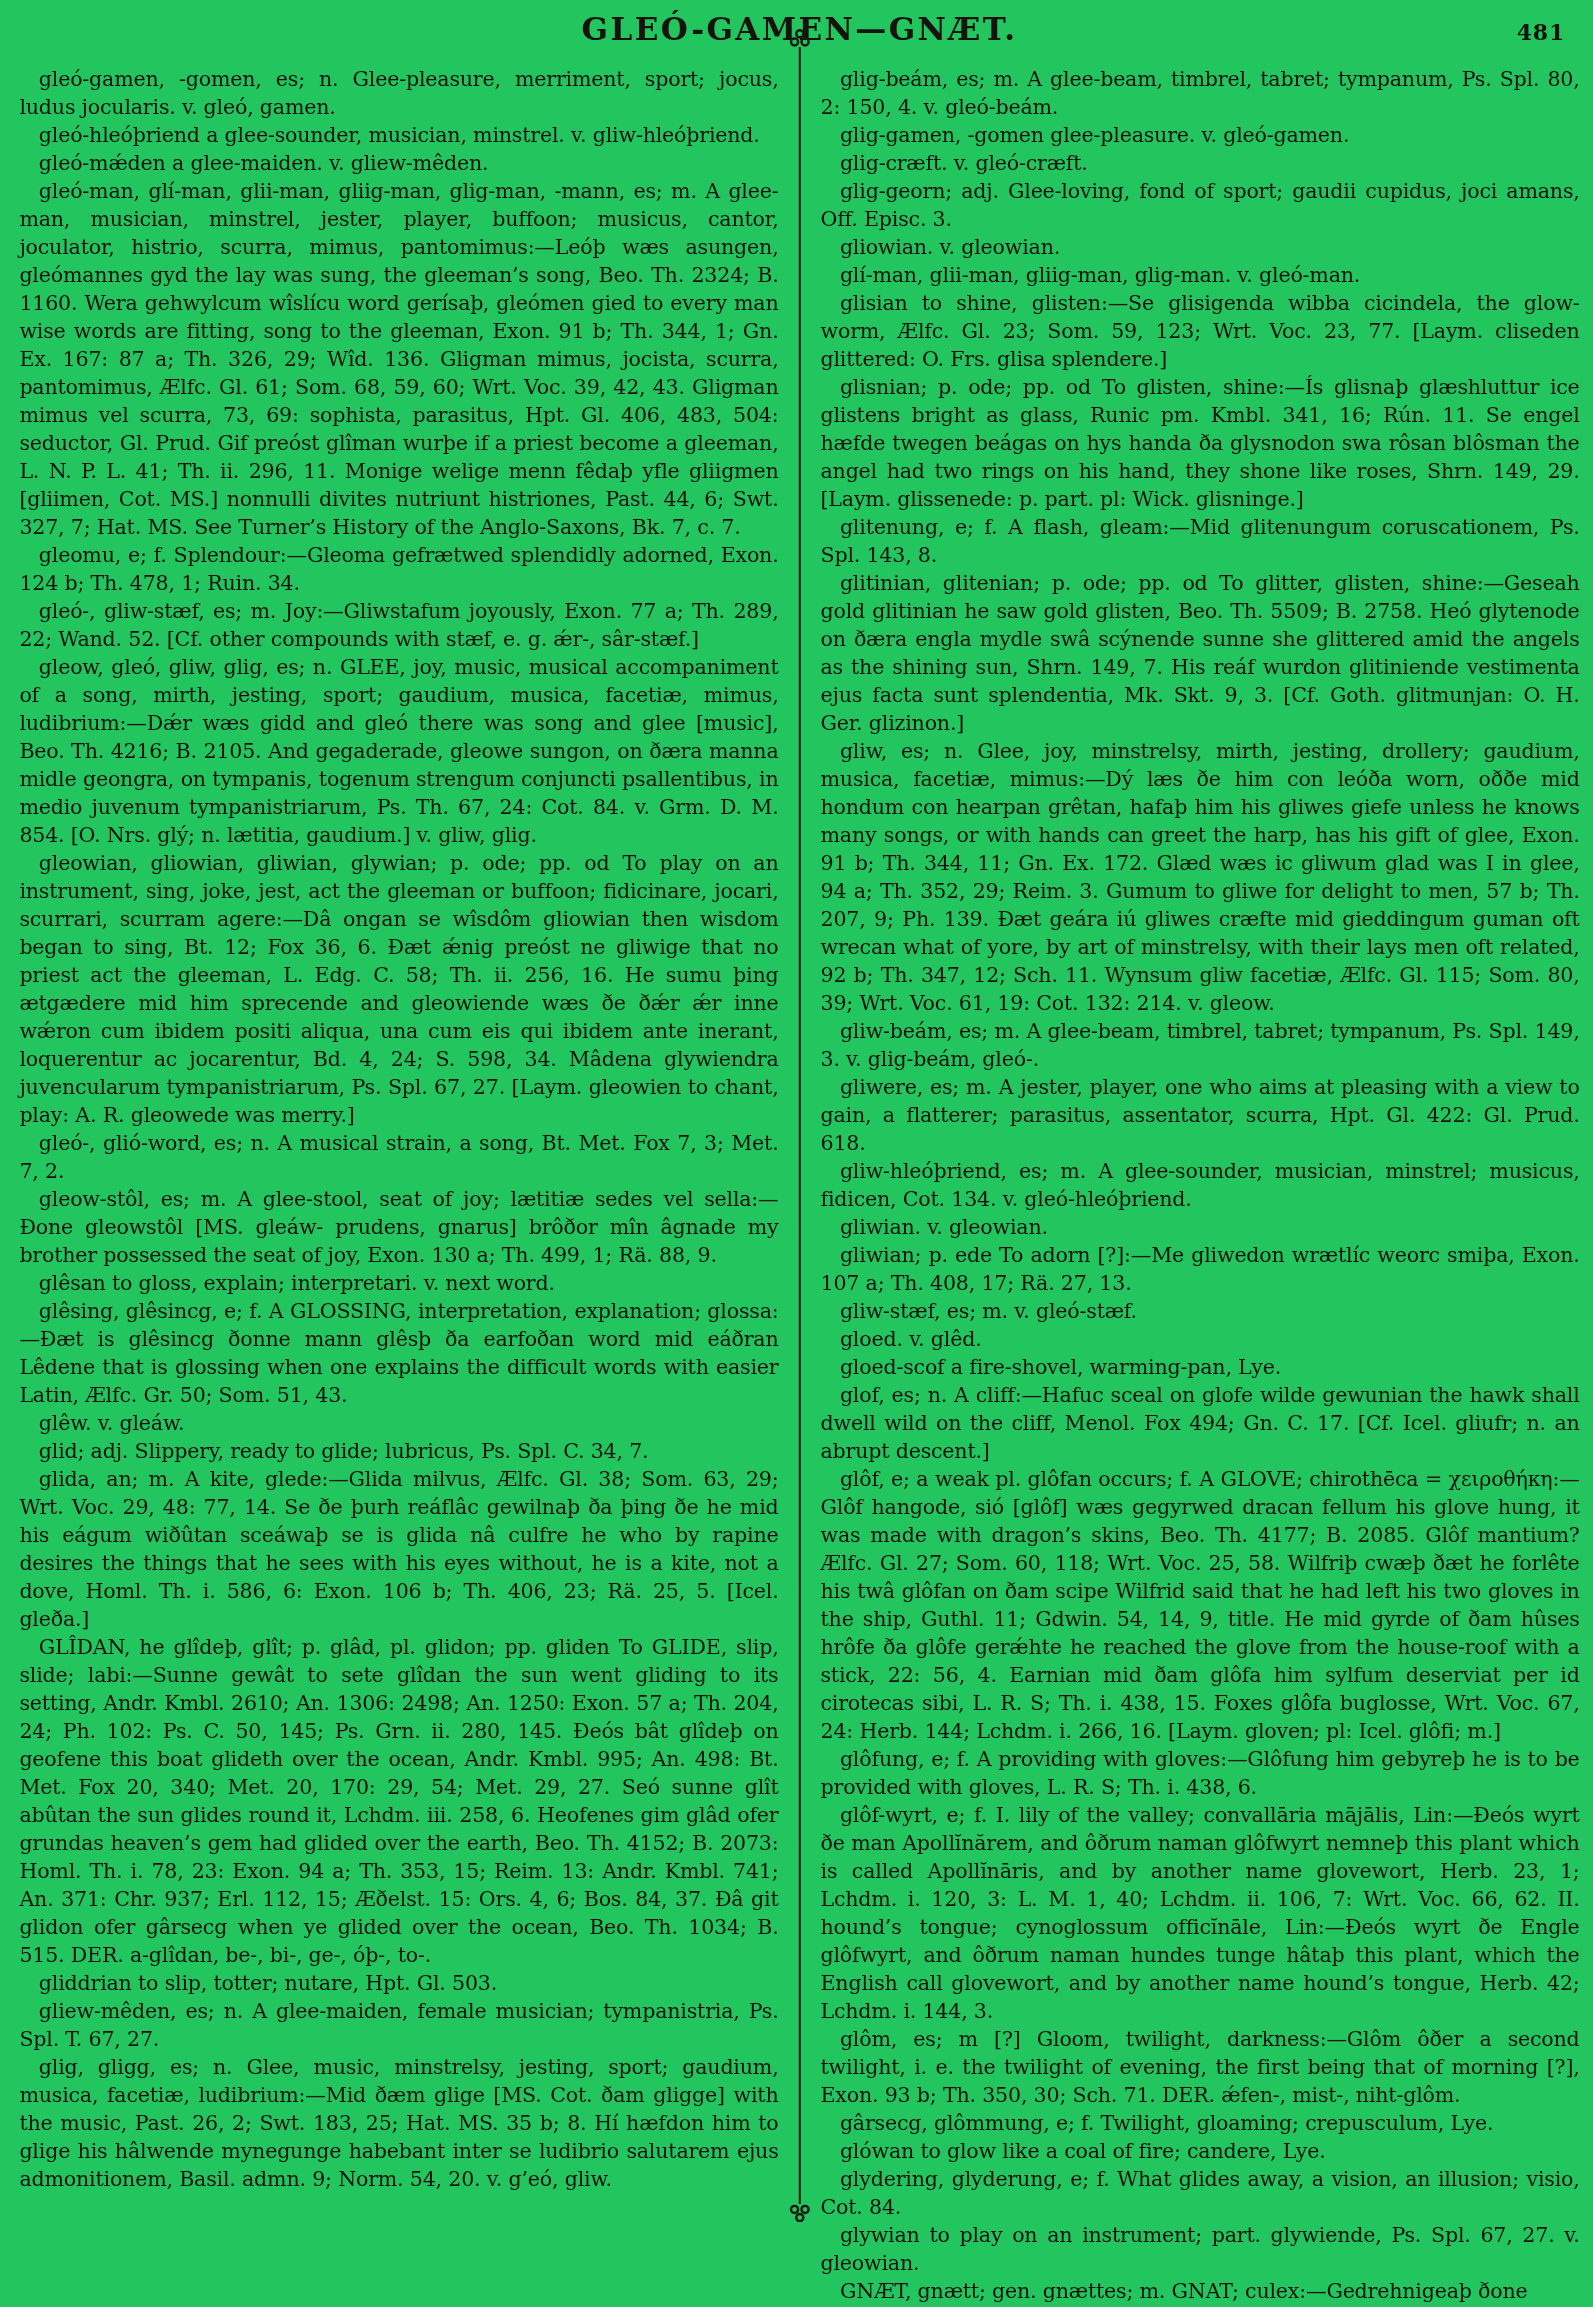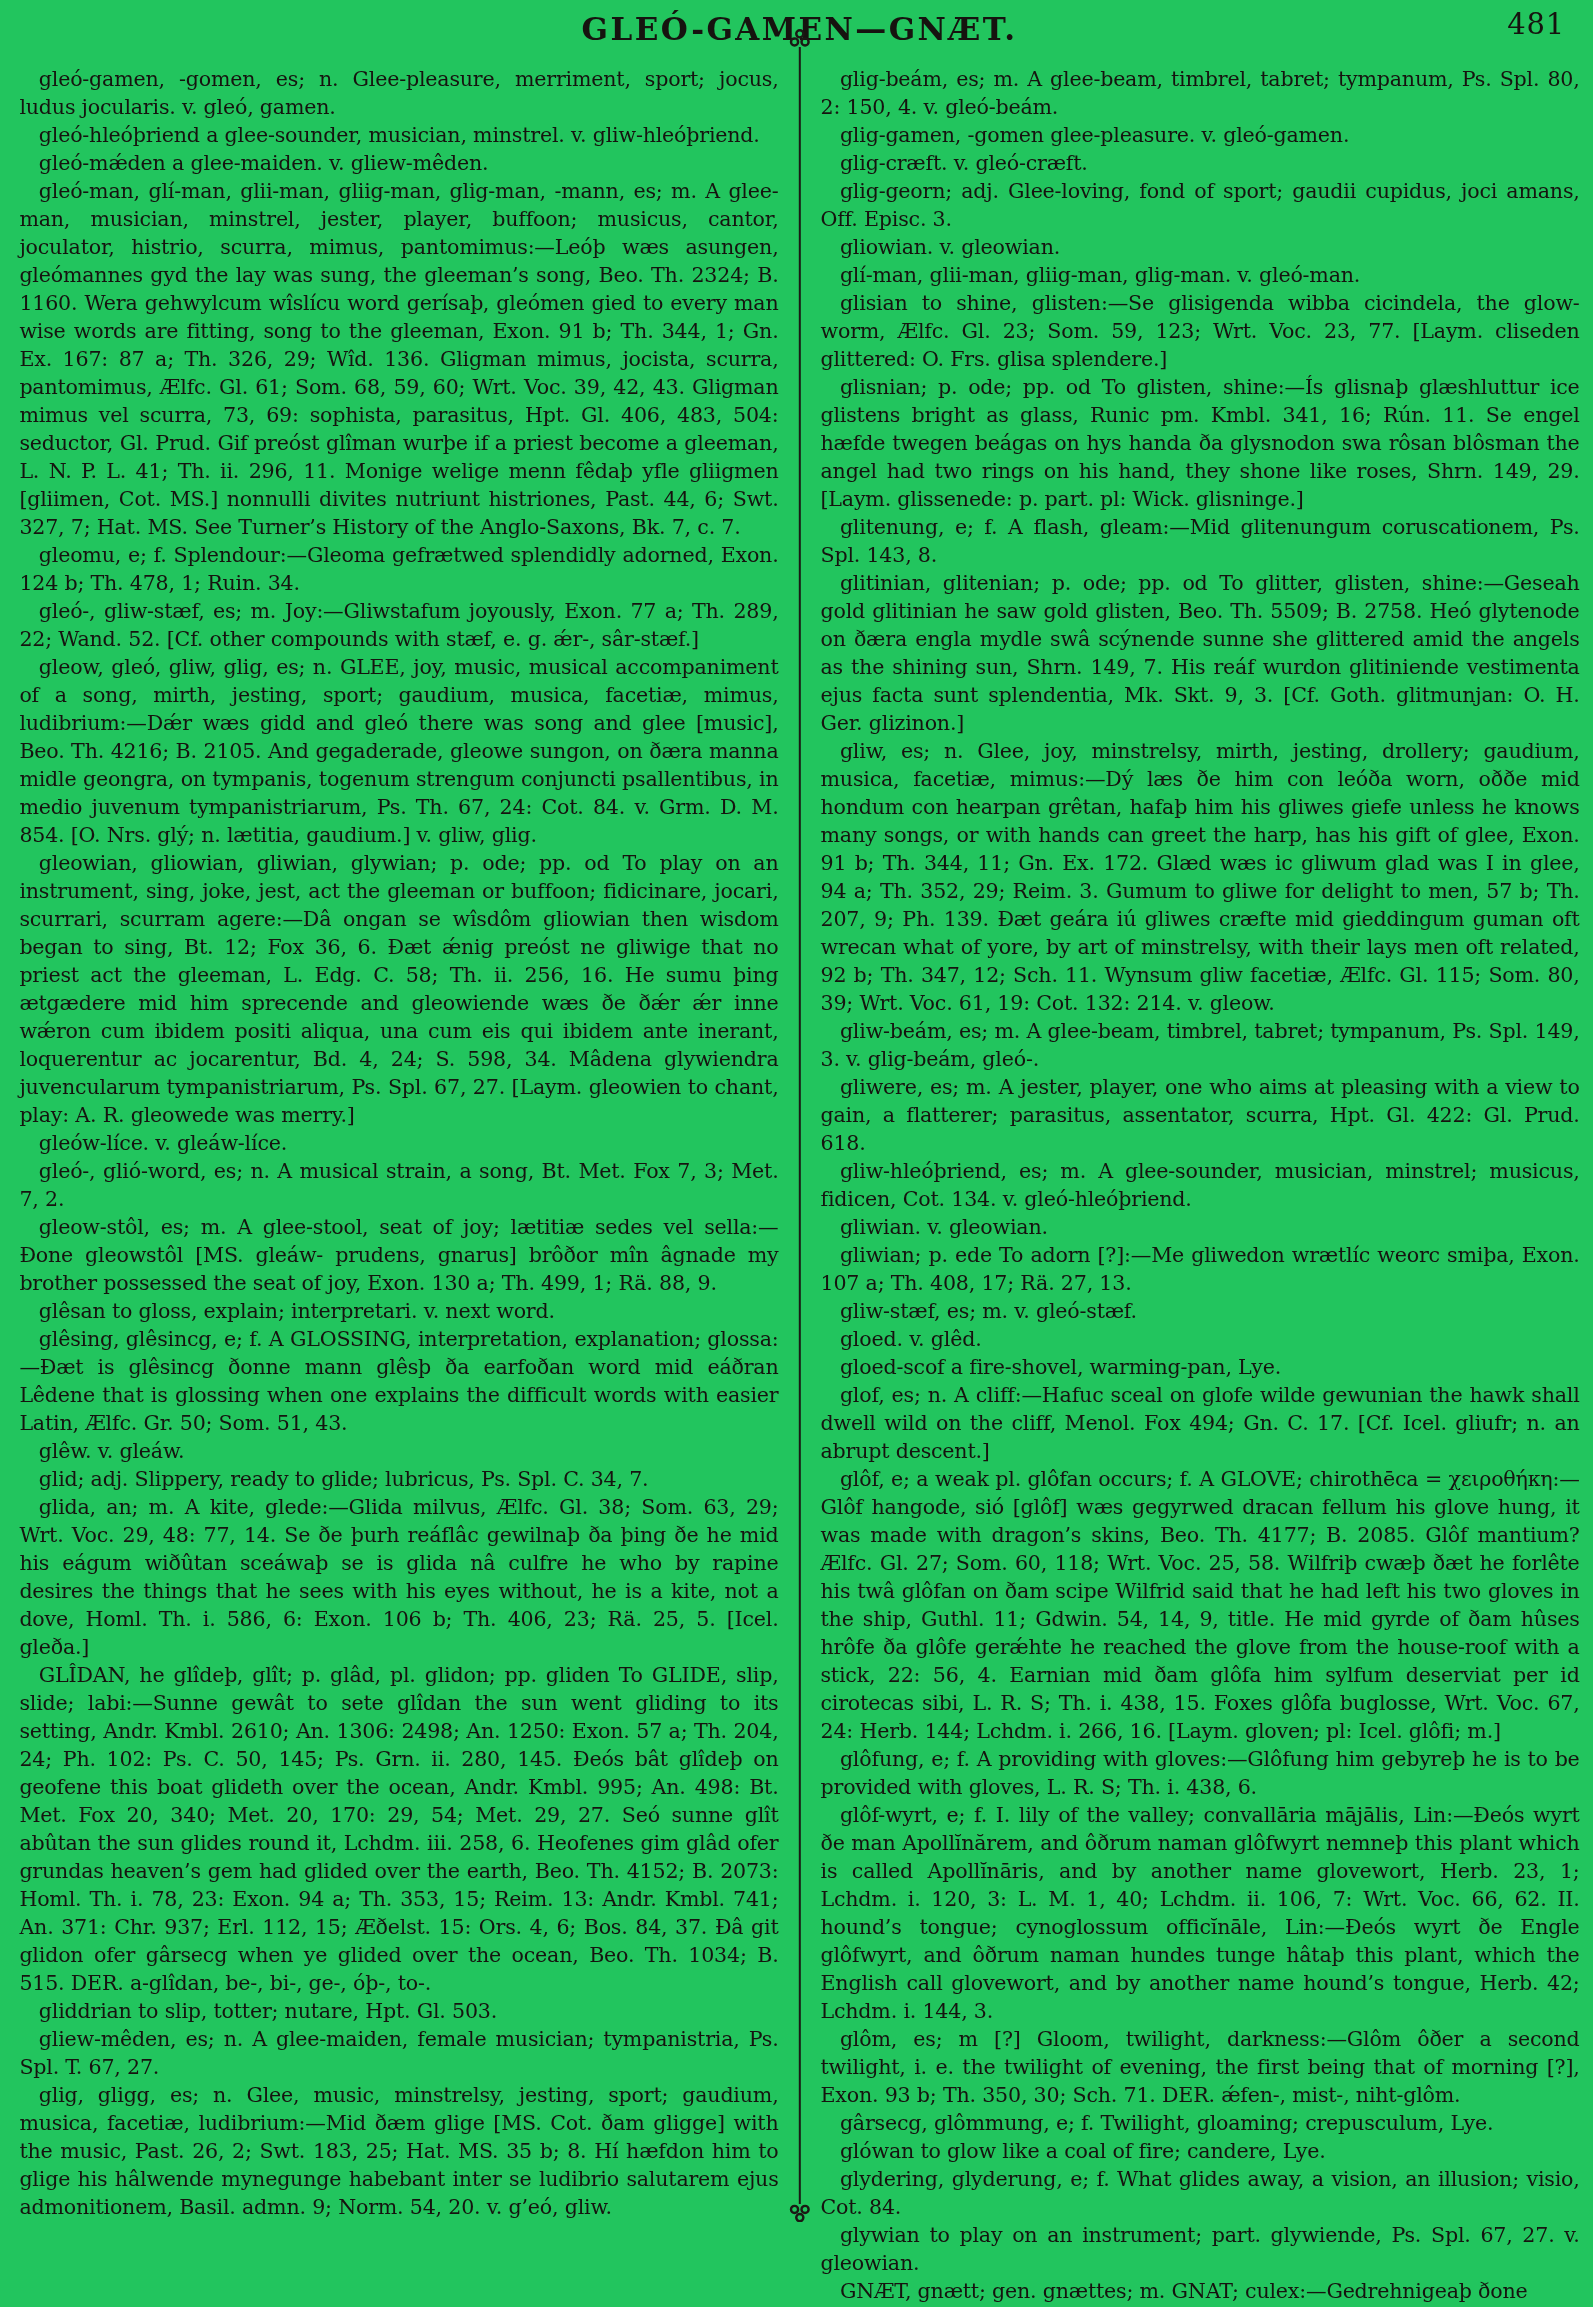--- a/index.html
+++ b/index.html
@@ -14,22 +14,22 @@
     overflow:hidden;
     padding-left:6px;
   }
   .header-title {
     position:absolute; top:11.3px; left:0; right:0;
     text-align:center;
     font-size:31px; letter-spacing:2.4px;
     font-weight:600;
   }
   .page-number {
-    position:absolute; top:7px; right:34px;
-    font-size:29px; font-weight:400; letter-spacing:0.8px;
+    position:absolute; top:19px; right:34px;
+    font-size:22px; font-weight:700; letter-spacing:0.8px;
   }
   .columns {
     position:absolute; top:65px; left:19.4px; right:19.4px; bottom:16px;
     display:flex; gap:42px;
   }
   .column { flex:1; min-width:0; }
   .entry {
     margin:0;
     text-indent:19.4px;
     font-size:20.6px;
@@ -70,21 +70,20 @@
   <div class="columns">
     <div class="column">
         <p class="entry"><b>gleó-gamen,</b><span>&nbsp;-gomen, es; n. Glee-pleasure, merriment, sport; jocus, ludus jocularis. v. gleó, gamen.</span></p>
         <p class="entry"><b>gleó-hleóþriend</b><span>&nbsp;a glee-sounder, musician, minstrel. v. gliw-hleóþriend.</span></p>
         <p class="entry"><b>gleó-mǽden</b><span>&nbsp;a glee-maiden. v. gliew-mêden.</span></p>
         <p class="entry"><b>gleó-man,</b><span>&nbsp;glí-man, glii-man, gliig-man, glig-man, -mann, es; m. A glee-man, musician, minstrel, jester, player, buffoon; musicus, cantor, joculator, histrio, scurra, mimus, pantomimus:—Leóþ wæs asungen, gleómannes gyd the lay was sung, the gleeman’s song, Beo. Th. 2324; B. 1160. Wera gehwylcum wîslícu word gerísaþ, gleómen gied to every man wise words are fitting, song to the gleeman, Exon. 91 b; Th. 344, 1; Gn. Ex. 167: 87 a; Th. 326, 29; Wîd. 136. Gligman mimus, jocista, scurra, pantomimus, Ælfc. Gl. 61; Som. 68, 59, 60; Wrt. Voc. 39, 42, 43. Gligman mimus vel scurra, 73, 69: sophista, parasitus, Hpt. Gl. 406, 483, 504: seductor, Gl. Prud. Gif preóst glîman wurþe if a priest become a gleeman, L. N. P. L. 41; Th. ii. 296, 11. Monige welige menn fêdaþ yfle gliigmen [gliimen, Cot. MS.] nonnulli divites nutriunt histriones, Past. 44, 6; Swt. 327, 7; Hat. MS. See Turner’s History of the Anglo-Saxons, Bk. 7, c. 7.</span></p>
         <p class="entry"><b>gleomu,</b><span>&nbsp;e; f. Splendour:—Gleoma gefrætwed splendidly adorned, Exon. 124 b; Th. 478, 1; Ruin. 34.</span></p>
         <p class="entry"><b>gleó-, gliw-stæf,</b><span>&nbsp;es; m. Joy:—Gliwstafum joyously, Exon. 77 a; Th. 289, 22; Wand. 52. [Cf. other compounds with stæf, e. g. ǽr-, sâr-stæf.]</span></p>
         <p class="entry"><b>gleow,</b><span>&nbsp;gleó, gliw, glig, es; n. GLEE, joy, music, musical accompaniment of a song, mirth, jesting, sport; gaudium, musica, facetiæ, mimus, ludibrium:—Dǽr wæs gidd and gleó there was song and glee [music], Beo. Th. 4216; B. 2105. And gegaderade, gleowe sungon, on ðæra manna midle geongra, on tympanis, togenum strengum conjuncti psallentibus, in medio juvenum tympanistriarum, Ps. Th. 67, 24: Cot. 84. v. Grm. D. M. 854. [O. Nrs. glý; n. lætitia, gaudium.] v. gliw, glig.</span></p>
         <p class="entry"><b>gleowian,</b><span>&nbsp;gliowian, gliwian, glywian; p. ode; pp. od To play on an instrument, sing, joke, jest, act the gleeman or buffoon; fidicinare, jocari, scurrari, scurram agere:—Dâ ongan se wîsdôm gliowian then wisdom began to sing, Bt. 12; Fox 36, 6. Ðæt ǽnig preóst ne gliwige that no priest act the gleeman, L. Edg. C. 58; Th. ii. 256, 16. He sumu þing ætgædere mid him sprecende and gleowiende wæs ðe ðǽr ǽr inne wǽron cum ibidem positi aliqua, una cum eis qui ibidem ante inerant, loquerentur ac jocarentur, Bd. 4, 24; S. 598, 34. Mâdena glywiendra juvencularum tympanistriarum, Ps. Spl. 67, 27. [Laym. gleowien to chant, play: A. R. gleowede was merry.]</span></p>
-        <p class="entry"><b>gleów-líce.</b><span>&nbsp;v. gleáw-líce.</span></p>
         <p class="entry"><b>gleó-, glió-word,</b><span>&nbsp;es; n. A musical strain, a song, Bt. Met. Fox 7, 3; Met. 7, 2.</span></p>
         <p class="entry"><b>gleow-stôl,</b><span>&nbsp;es; m. A glee-stool, seat of joy; lætitiæ sedes vel sella:—Ðone gleowstôl [MS. gleáw- prudens, gnarus] brôðor mîn âgnade my brother possessed the seat of joy, Exon. 130 a; Th. 499, 1; Rä. 88, 9.</span></p>
         <p class="entry"><b>glêsan</b><span>&nbsp;to gloss, explain; interpretari. v. next word.</span></p>
         <p class="entry"><b>glêsing,</b><span>&nbsp;glêsincg, e; f. A GLOSSING, interpretation, explanation; glossa:—Ðæt is glêsincg ðonne mann glêsþ ða earfoðan word mid eáðran Lêdene that is glossing when one explains the difficult words with easier Latin, Ælfc. Gr. 50; Som. 51, 43.</span></p>
         <p class="entry"><b>glêw.</b><span>&nbsp;v. gleáw.</span></p>
         <p class="entry"><b>glid;</b><span>&nbsp;adj. Slippery, ready to glide; lubricus, Ps. Spl. C. 34, 7.</span></p>
         <p class="entry"><b>glida,</b><span>&nbsp;an; m. A kite, glede:—Glida milvus, Ælfc. Gl. 38; Som. 63, 29; Wrt. Voc. 29, 48: 77, 14. Se ðe þurh reáflâc gewilnaþ ða þing ðe he mid his eágum wiðûtan sceáwaþ se is glida nâ culfre he who by rapine desires the things that he sees with his eyes without, he is a kite, not a dove, Homl. Th. i. 586, 6: Exon. 106 b; Th. 406, 23; Rä. 25, 5. [Icel. gleða.]</span></p>
         <p class="entry"><b>GLÎDAN,</b><span>&nbsp;he glîdeþ, glît; p. glâd, pl. glidon; pp. gliden To GLIDE, slip, slide; labi:—Sunne gewât to sete glîdan the sun went gliding to its setting, Andr. Kmbl. 2610; An. 1306: 2498; An. 1250: Exon. 57 a; Th. 204, 24; Ph. 102: Ps. C. 50, 145; Ps. Grn. ii. 280, 145. Ðeós bât glîdeþ on geofene this boat glideth over the ocean, Andr. Kmbl. 995; An. 498: Bt. Met. Fox 20, 340; Met. 20, 170: 29, 54; Met. 29, 27. Seó sunne glît abûtan the sun glides round it, Lchdm. iii. 258, 6. Heofenes gim glâd ofer grundas heaven’s gem had glided over the earth, Beo. Th. 4152; B. 2073: Homl. Th. i. 78, 23: Exon. 94 a; Th. 353, 15; Reim. 13: Andr. Kmbl. 741; An. 371: Chr. 937; Erl. 112, 15; Æðelst. 15: Ors. 4, 6; Bos. 84, 37. Ðâ git glidon ofer gârsecg when ye glided over the ocean, Beo. Th. 1034; B. 515. DER. a-glîdan, be-, bi-, ge-, óþ-, to-.</span></p>
         <p class="entry"><b>gliddrian</b><span>&nbsp;to slip, totter; nutare, Hpt. Gl. 503.</span></p>
         <p class="entry"><b>gliew-mêden,</b><span>&nbsp;es; n. A glee-maiden, female musician; tympanistria, Ps. Spl. T. 67, 27.</span></p>

